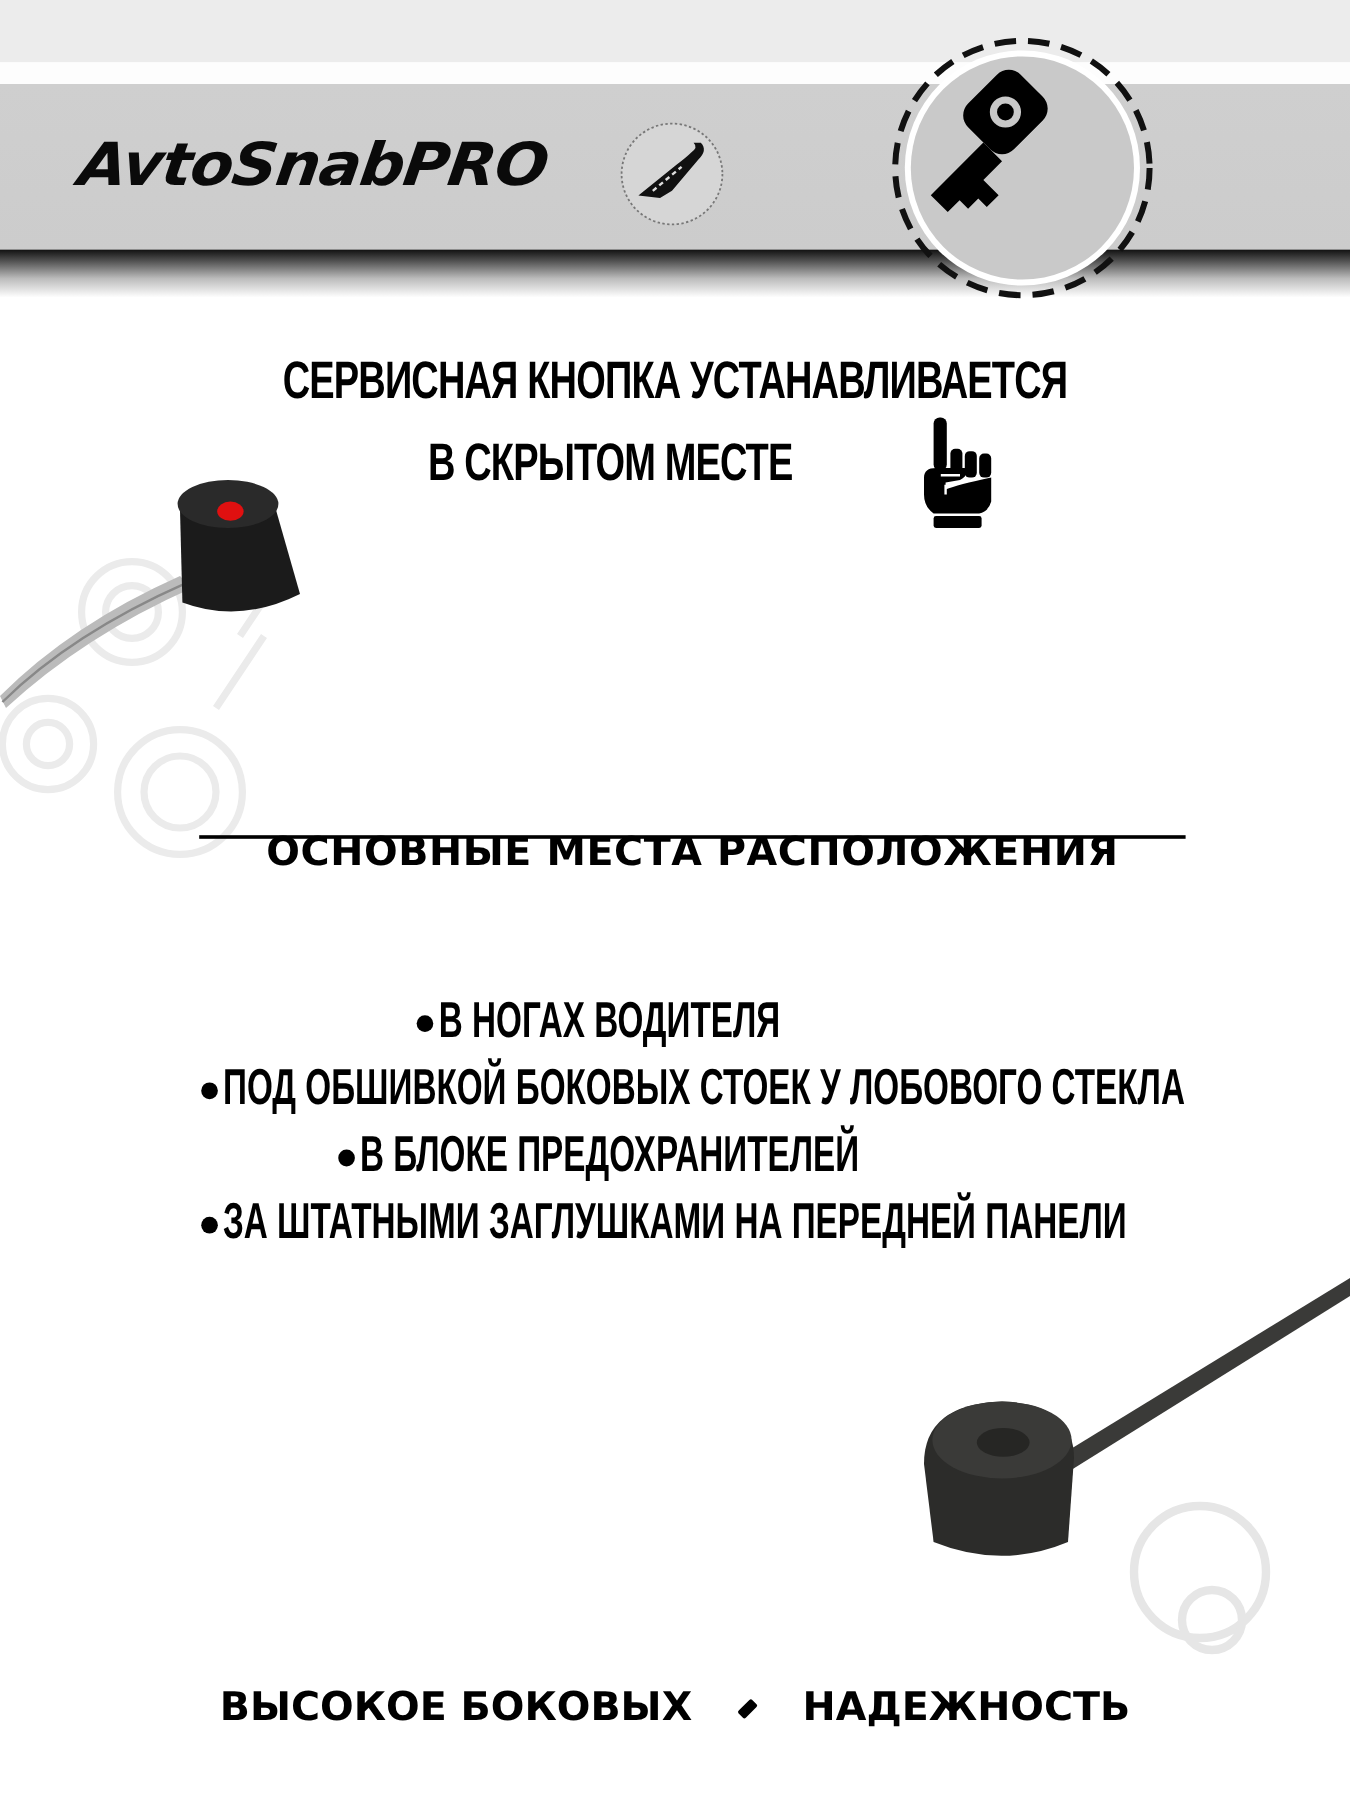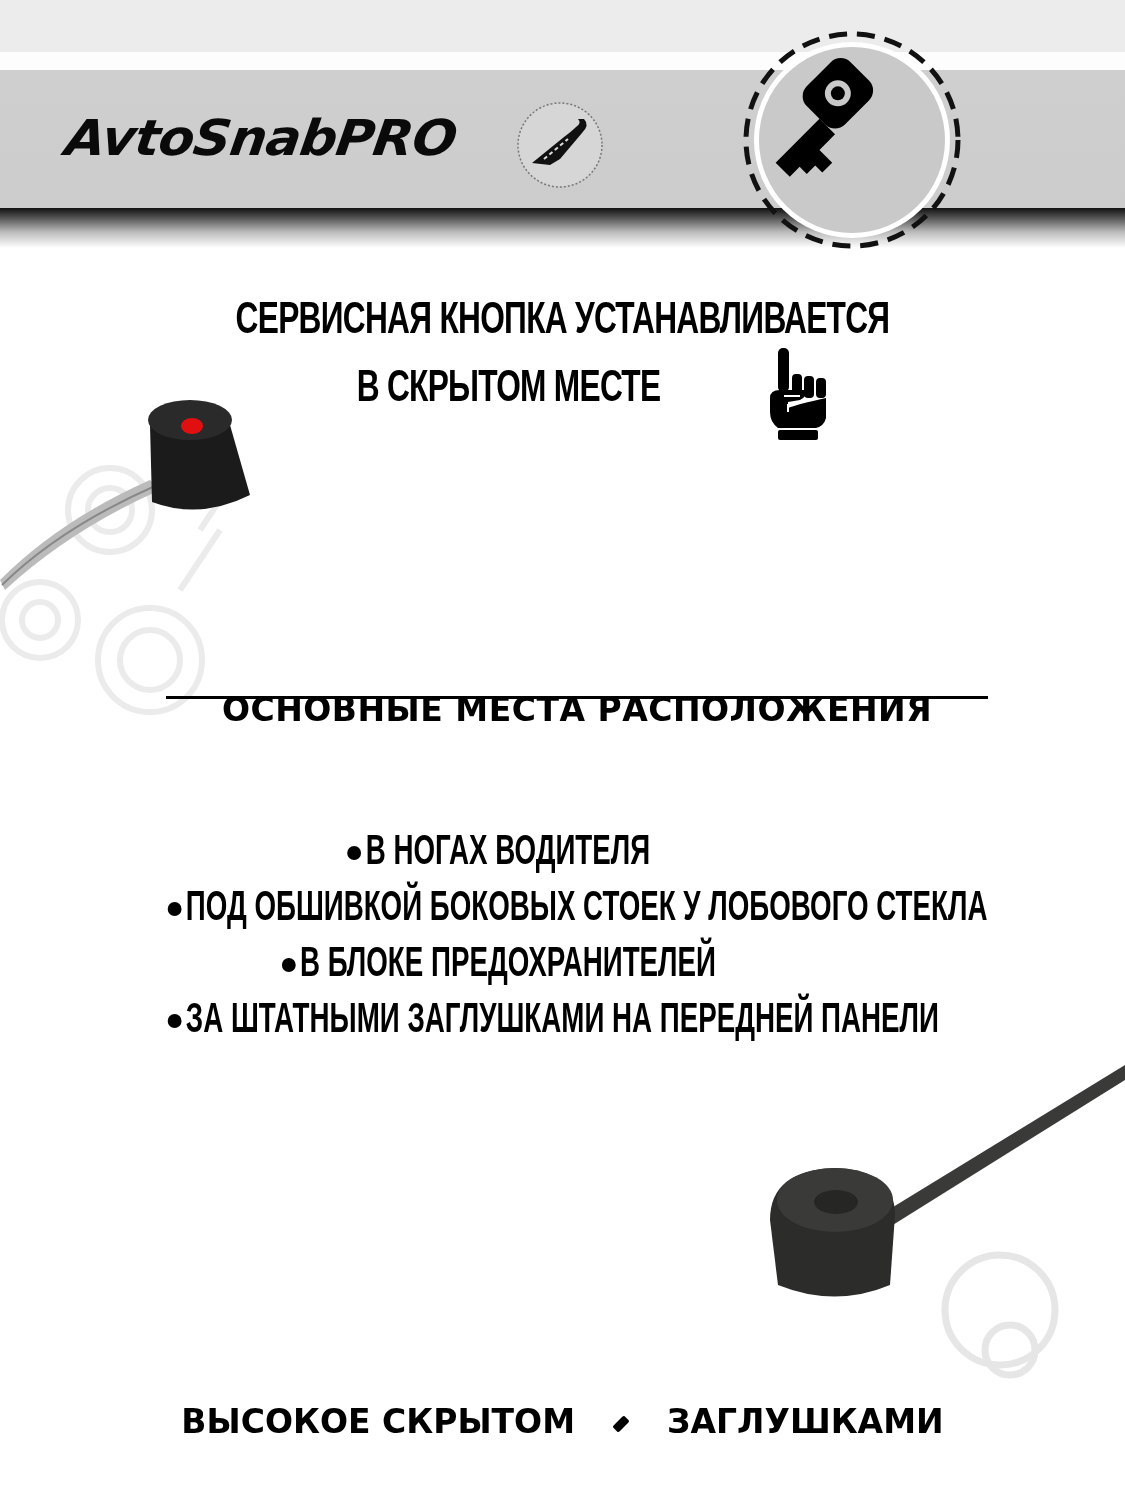--- a/index.html
+++ b/index.html
@@ -137,14 +137,14 @@
     <circle cx="260" cy="260" r="55"></circle>
     <circle cx="270" cy="300" r="25"></circle>
   </g>
   <path d="M140 165 L385 15 L385 30 L148 178 Z" fill="#3a3a38"></path>
   <path d="M30 170 Q30 120 95 118 Q155 120 155 165 L150 235 Q95 258 38 235 Z" fill="#2c2c2a"></path>
   <ellipse cx="95" cy="150" rx="58" ry="32" fill="#3a3a38"></ellipse>
   <ellipse cx="96" cy="152" rx="22" ry="12" fill="#262624"></ellipse>
 </svg>
 
 <div class="footer">
-  <span>ВЫСОКОЕ СКРЫТОМ</span><span class="sep"></span><span>ЗАГЛУШКАМИ</span>
+  <span>ВЫСОКОЕ БОКОВЫХ</span><span class="sep"></span><span>НАДЕЖНОСТЬ</span>
 </div>
 
 </body></html>

